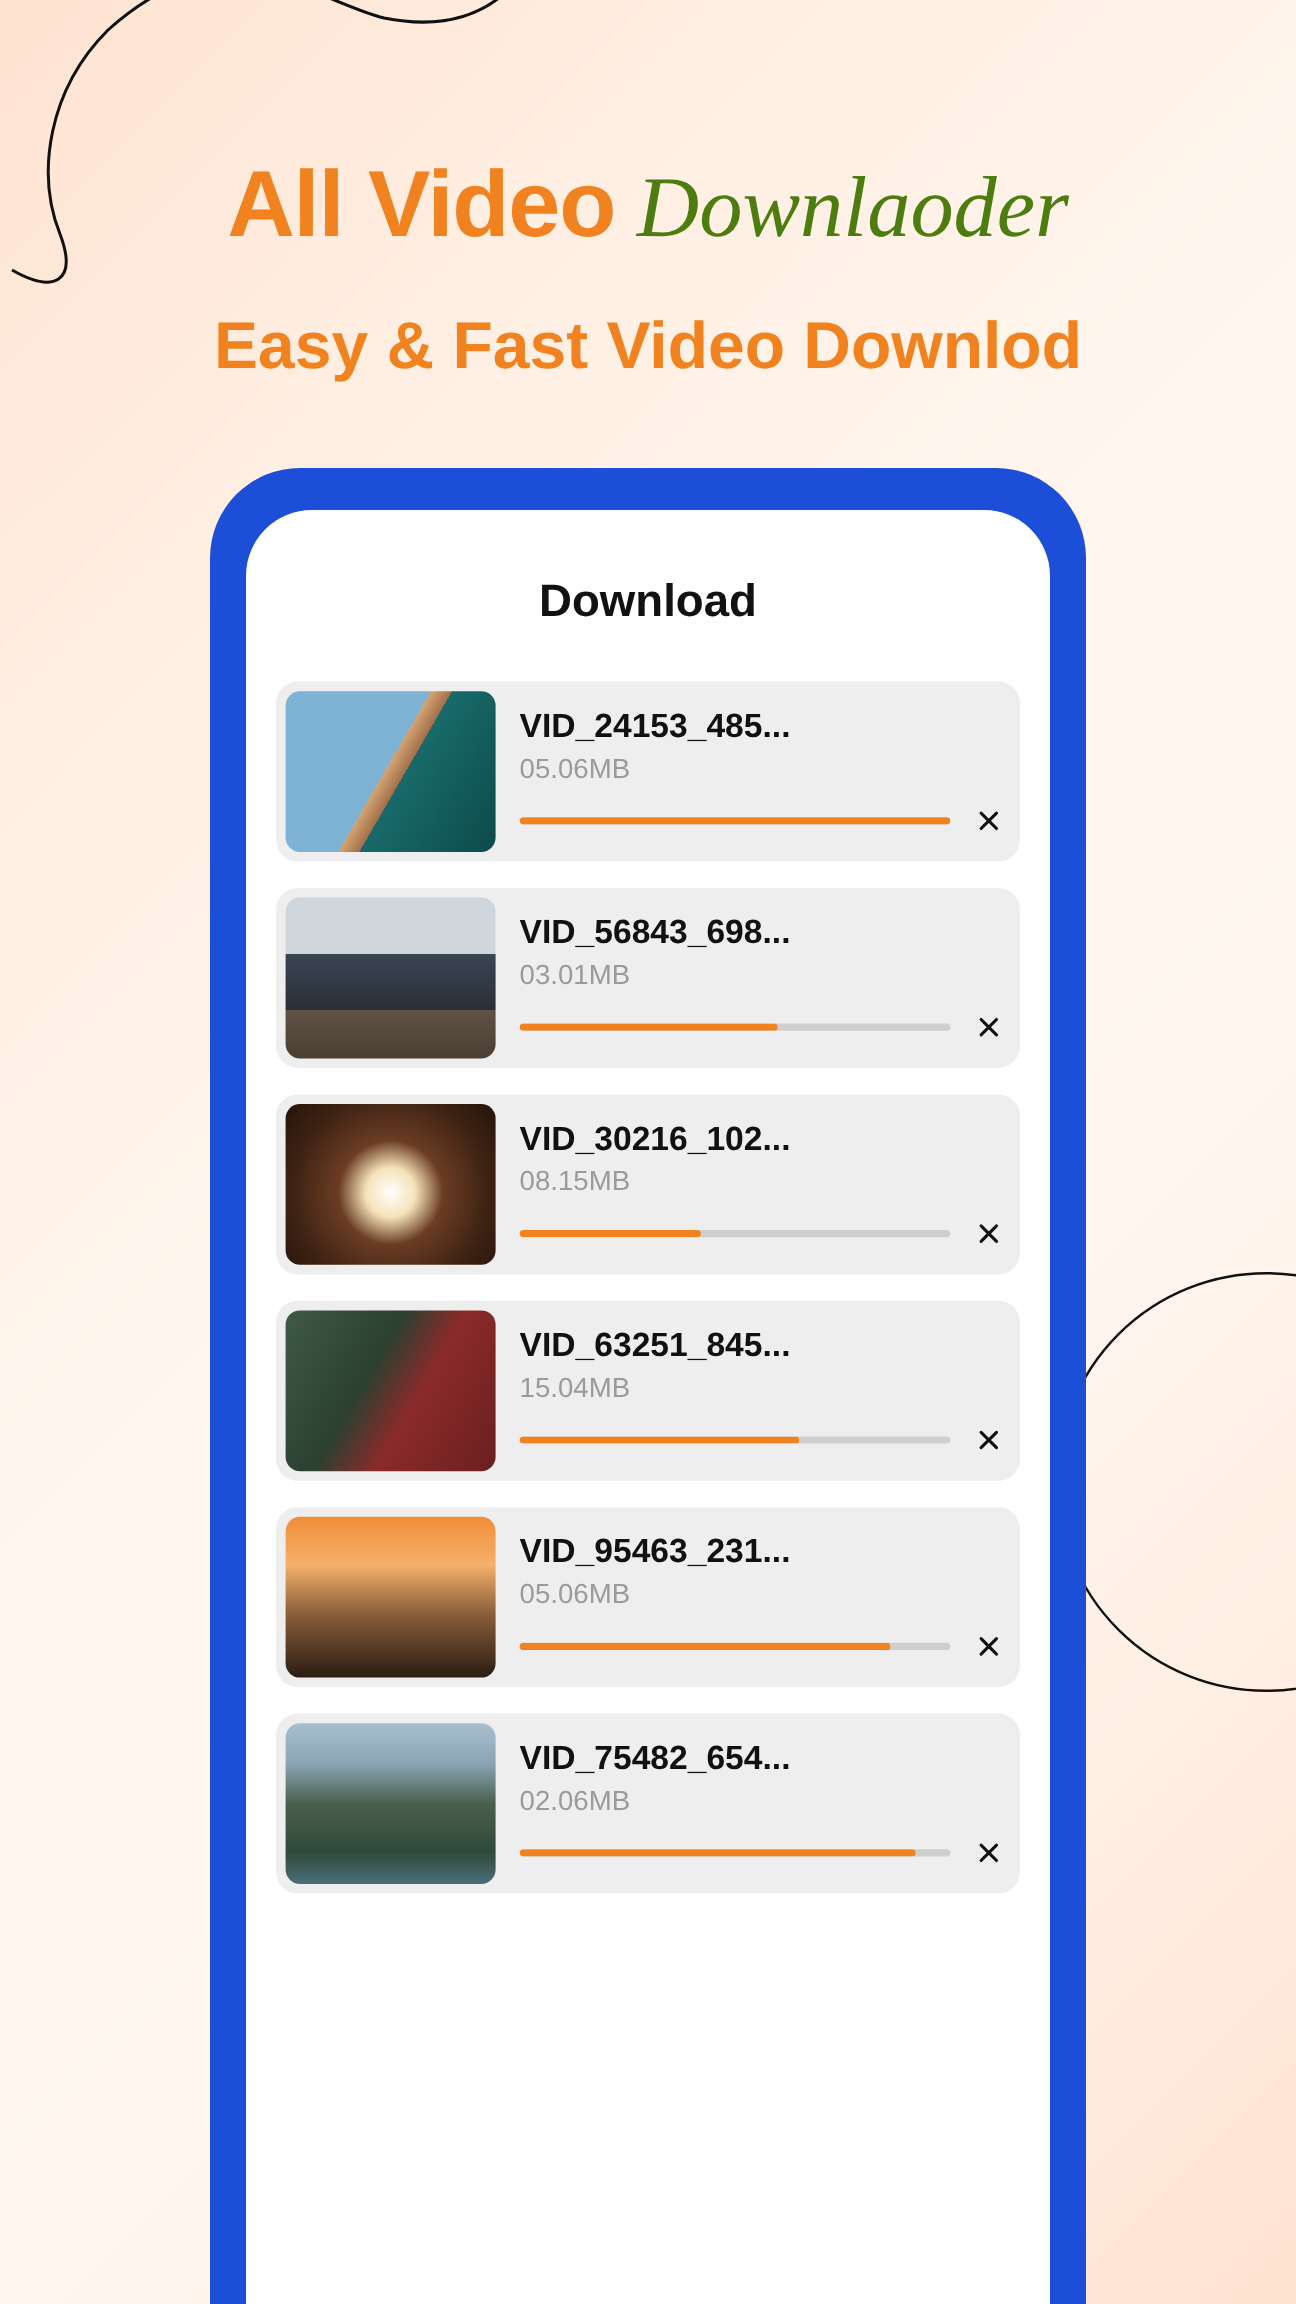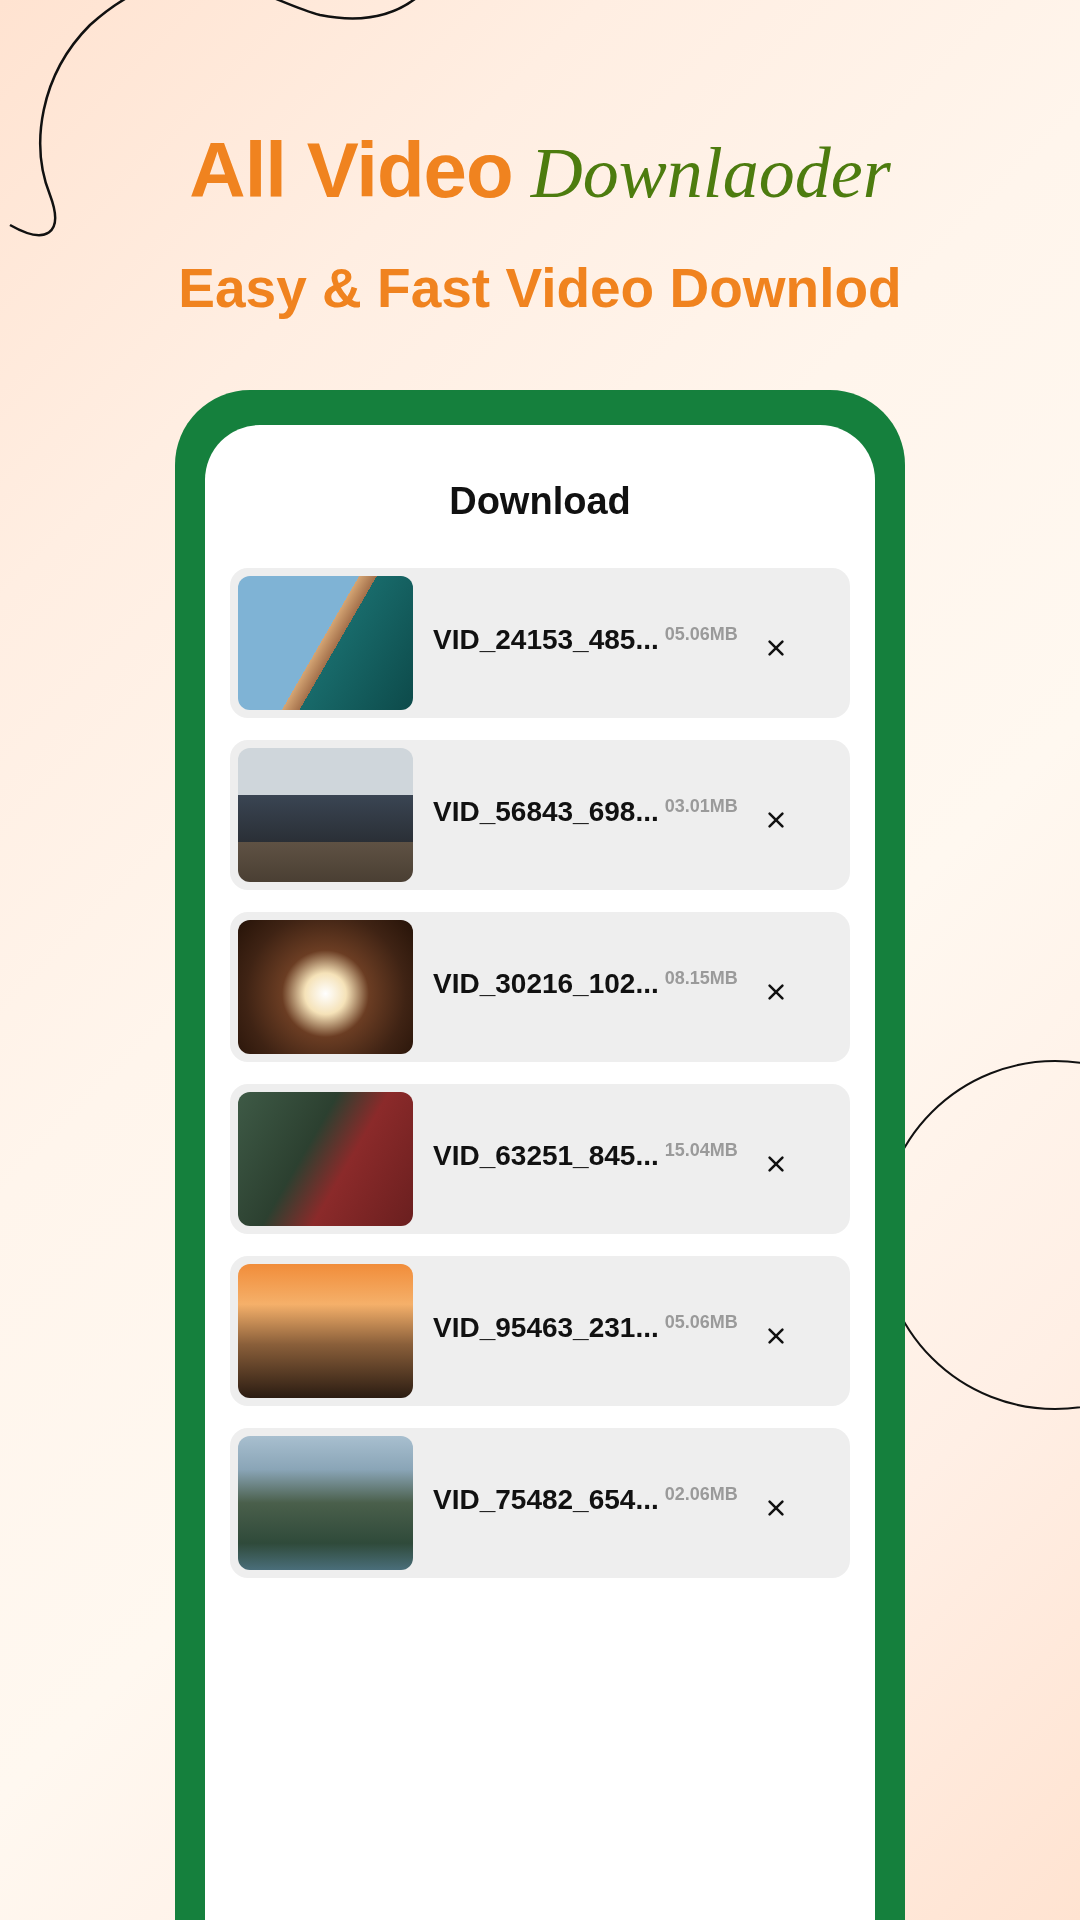--- a/index.html
+++ b/index.html
@@ -64,21 +64,21 @@
 }
 
 
 .phone {
   position: absolute;
   top: 390px;
   left: 50%;
   transform: translateX(-50%);
   width: 730px;
   height: 1530px;
-  background: #15803d;
+  background: #1d4ed8;
   border-radius: 75px 75px 0 0;
   padding: 35px 30px 0 30px;
 }
 .phone-inner {
   background: #ffffff;
   border-radius: 55px 55px 0 0;
   height: 100%;
   padding: 55px 25px 0 25px;
 }
 .screen-title {
@@ -108,32 +108,32 @@
   background-size: cover;
   background-position: center;
 }
 .thumb-0 { background: linear-gradient(120deg,#7fb3d5 0%,#7fb3d5 48%,#d4a574 48%,#a36f4a 55%,#186a6a 55%,#0d4a4a 100%); }
 .thumb-1 { background: linear-gradient(to bottom,#cfd6db 0%,#cfd6db 35%,#3a4553 35%,#2a2f36 70%,#5f5244 70%,#4a3f33 100%); }
 .thumb-2 { background: radial-gradient(circle at 50% 55%,#fff 0%,#f5e2b8 18%,#6b3d23 38%,#3f2314 70%,#261308 100%); }
 .thumb-3 { background: linear-gradient(120deg,#3e5a46 0%,#2c4030 40%,#8b2a2a 60%,#6a1f1f 100%); }
 .thumb-4 { background: linear-gradient(to bottom,#f18d3a 0%,#f5b06a 30%,#8a5f3a 60%,#2b1c12 100%); }
 .thumb-5 { background: linear-gradient(to bottom,#a8bfcf 0%,#8aa5b7 25%,#4a5f4b 50%,#2f4a3a 80%,#4a6e7a 100%); }
 
-.info { flex: 1; display: flex; gap: 6px; padding-right: 4px; }
+.info { flex: 1; display: flex; flex-direction: column; gap: 6px; padding-right: 4px; }
 .file-name {
   font-size: 28px;
   font-weight: 600;
   color: #111;
   white-space: nowrap;
   overflow: hidden;
 }
 .file-size {
-  font-size: 18px;
+  font-size: 23px;
   color: #9a9a9a;
-  font-weight: 700;
+  font-weight: 400;
 }
 .progress-row {
   display: flex;
   align-items: center;
   gap: 18px;
   margin-top: 10px;
 }
 .bar {
   flex: 1;
   height: 6px;

